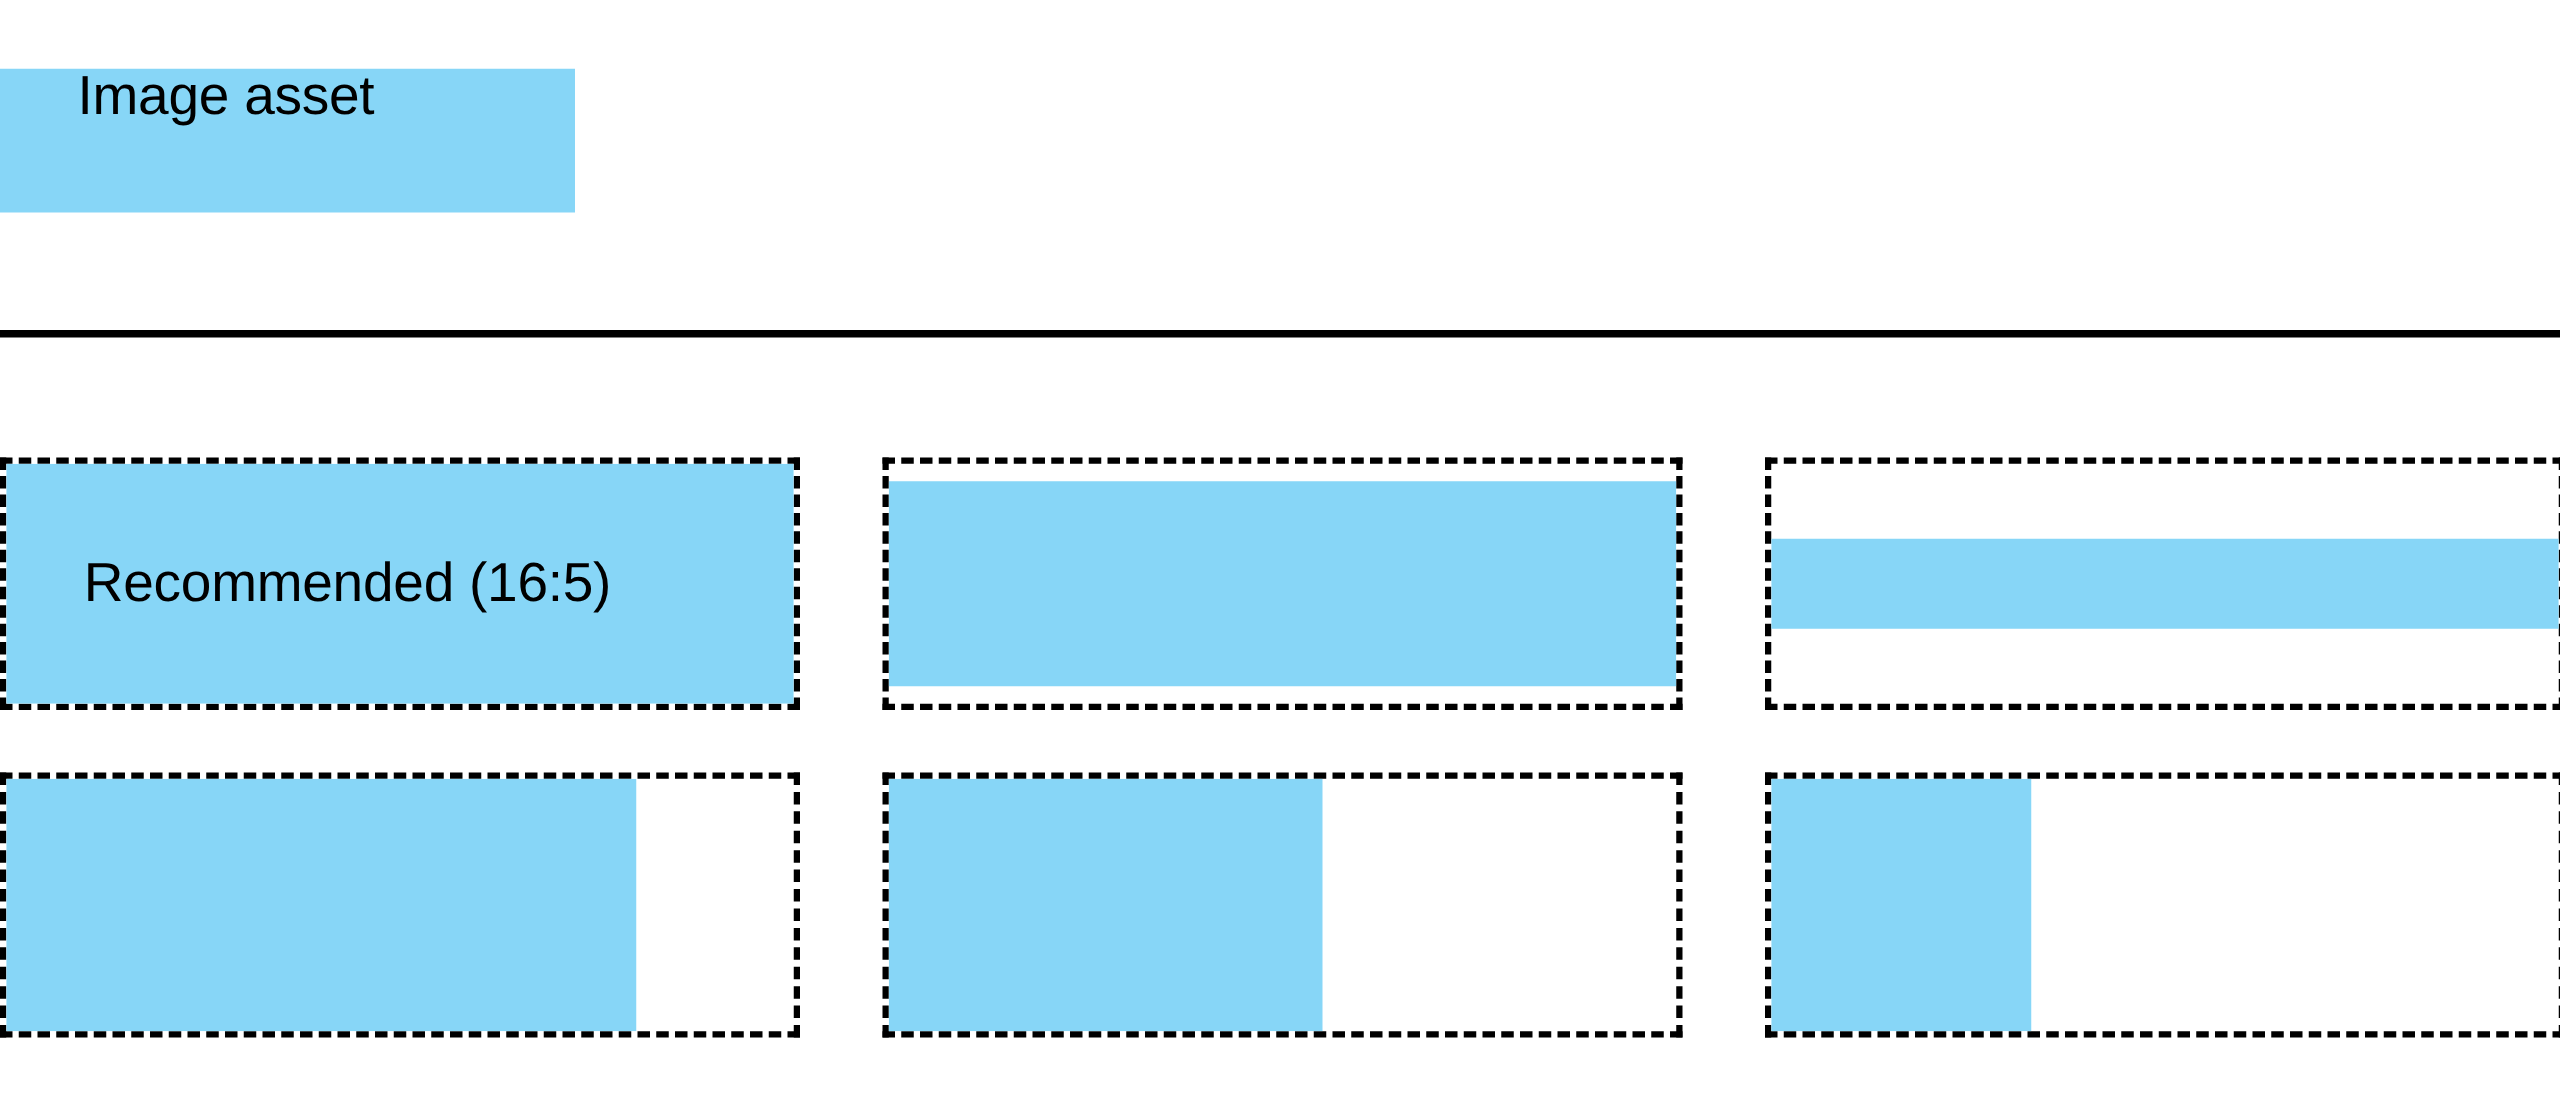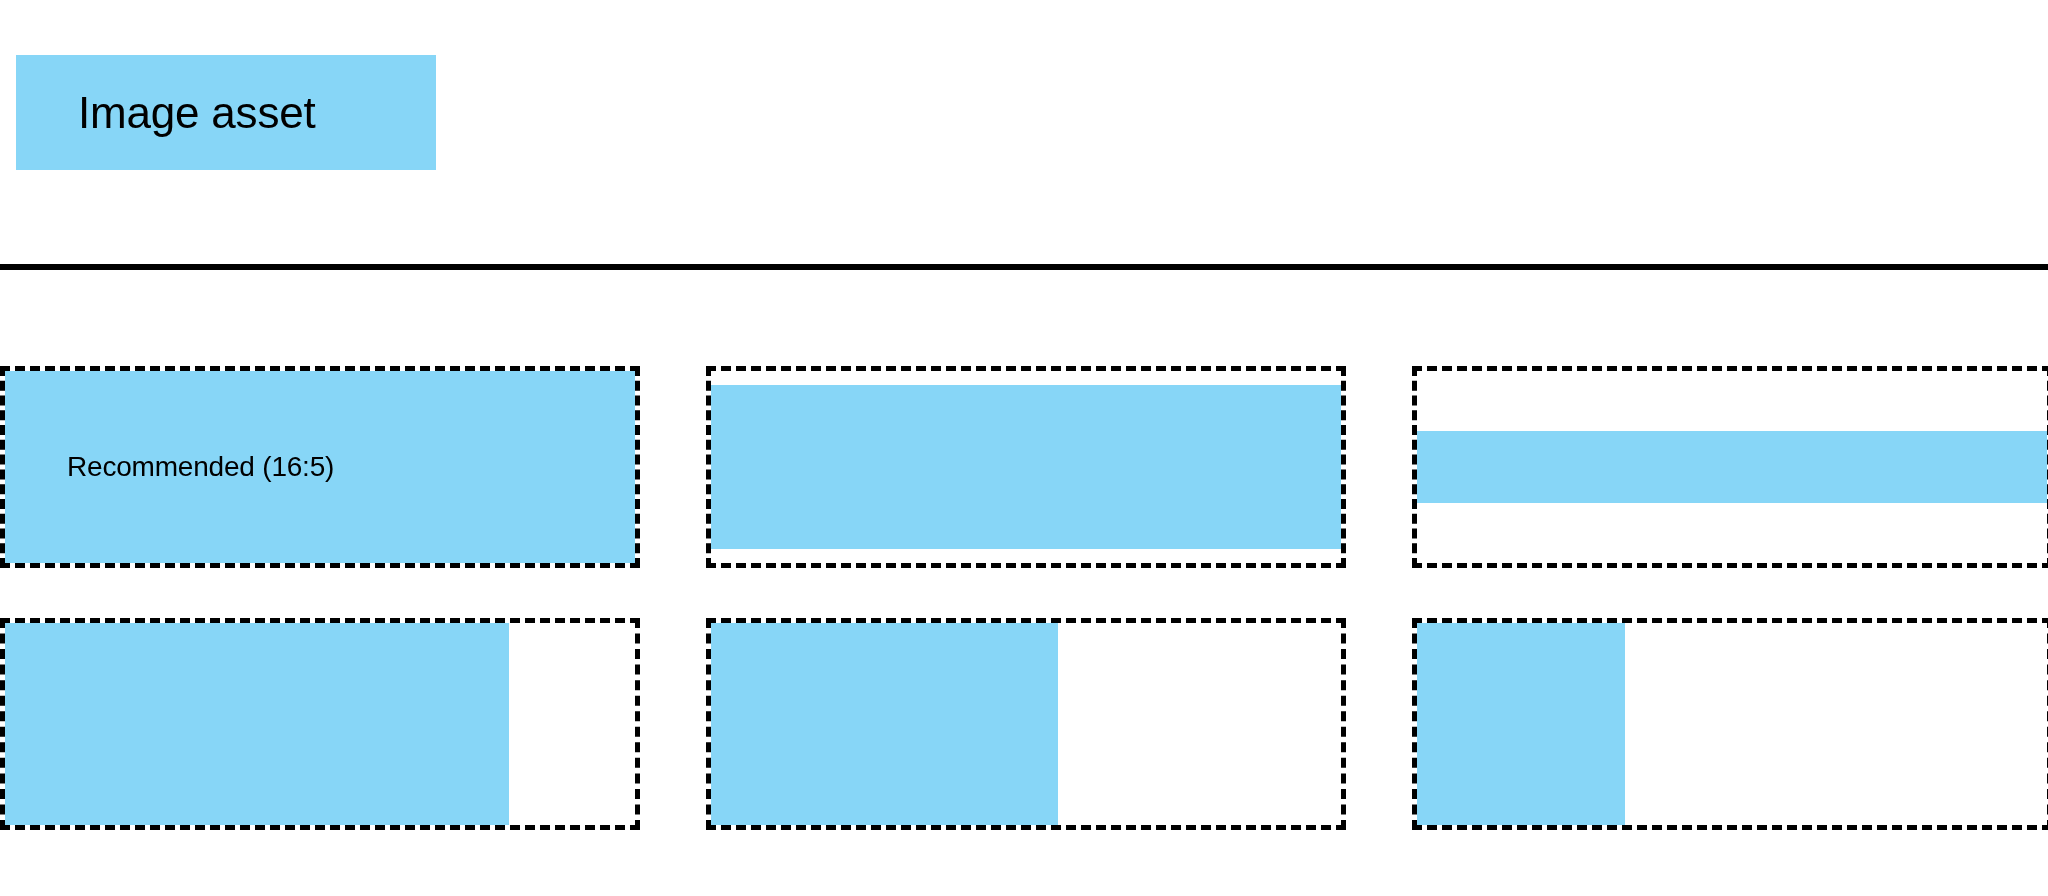--- a/index.html
+++ b/index.html
@@ -30,26 +30,24 @@
     left: 0;
     top: 55px;
     width: 2048px;
     height: 115px;
   }
 
   .image-asset-chip{
     position: absolute;
     left: 0;
     top: 0;
-    width: 420px;
+    width: 460px;
     height: 115px;
     background: var(--blue);
     display: flex;
-    align-items: center;
-    margin-left: 16px;
   }
   .image-asset-chip .chip-label{
     font-size: 44px;
     line-height: 1;
     letter-spacing: -0.2px;
     padding-left: 62px;
     white-space: nowrap;
   }
 
   .header-space-box{
@@ -134,21 +132,21 @@
   
   .swatch.w-80{ left: 0; top: 0; height: 100%; width: 80%; }
   .swatch.w-55{ left: 0; top: 0; height: 100%; width: 55%; }
   .swatch.w-33{ left: 0; top: 0; height: 100%; width: 33%; }
 
   .cell-caption{
     position: absolute;
     left: 62px;
     top: 50%;
     transform: translateY(-50%);
-    font-size: 28px;
+    font-size: 44px;
     line-height: 1;
     letter-spacing: -0.2px;
     white-space: nowrap;
     color: var(--ink);
     z-index: 2;
   }
 </style>
 </head>
 <body>
 

